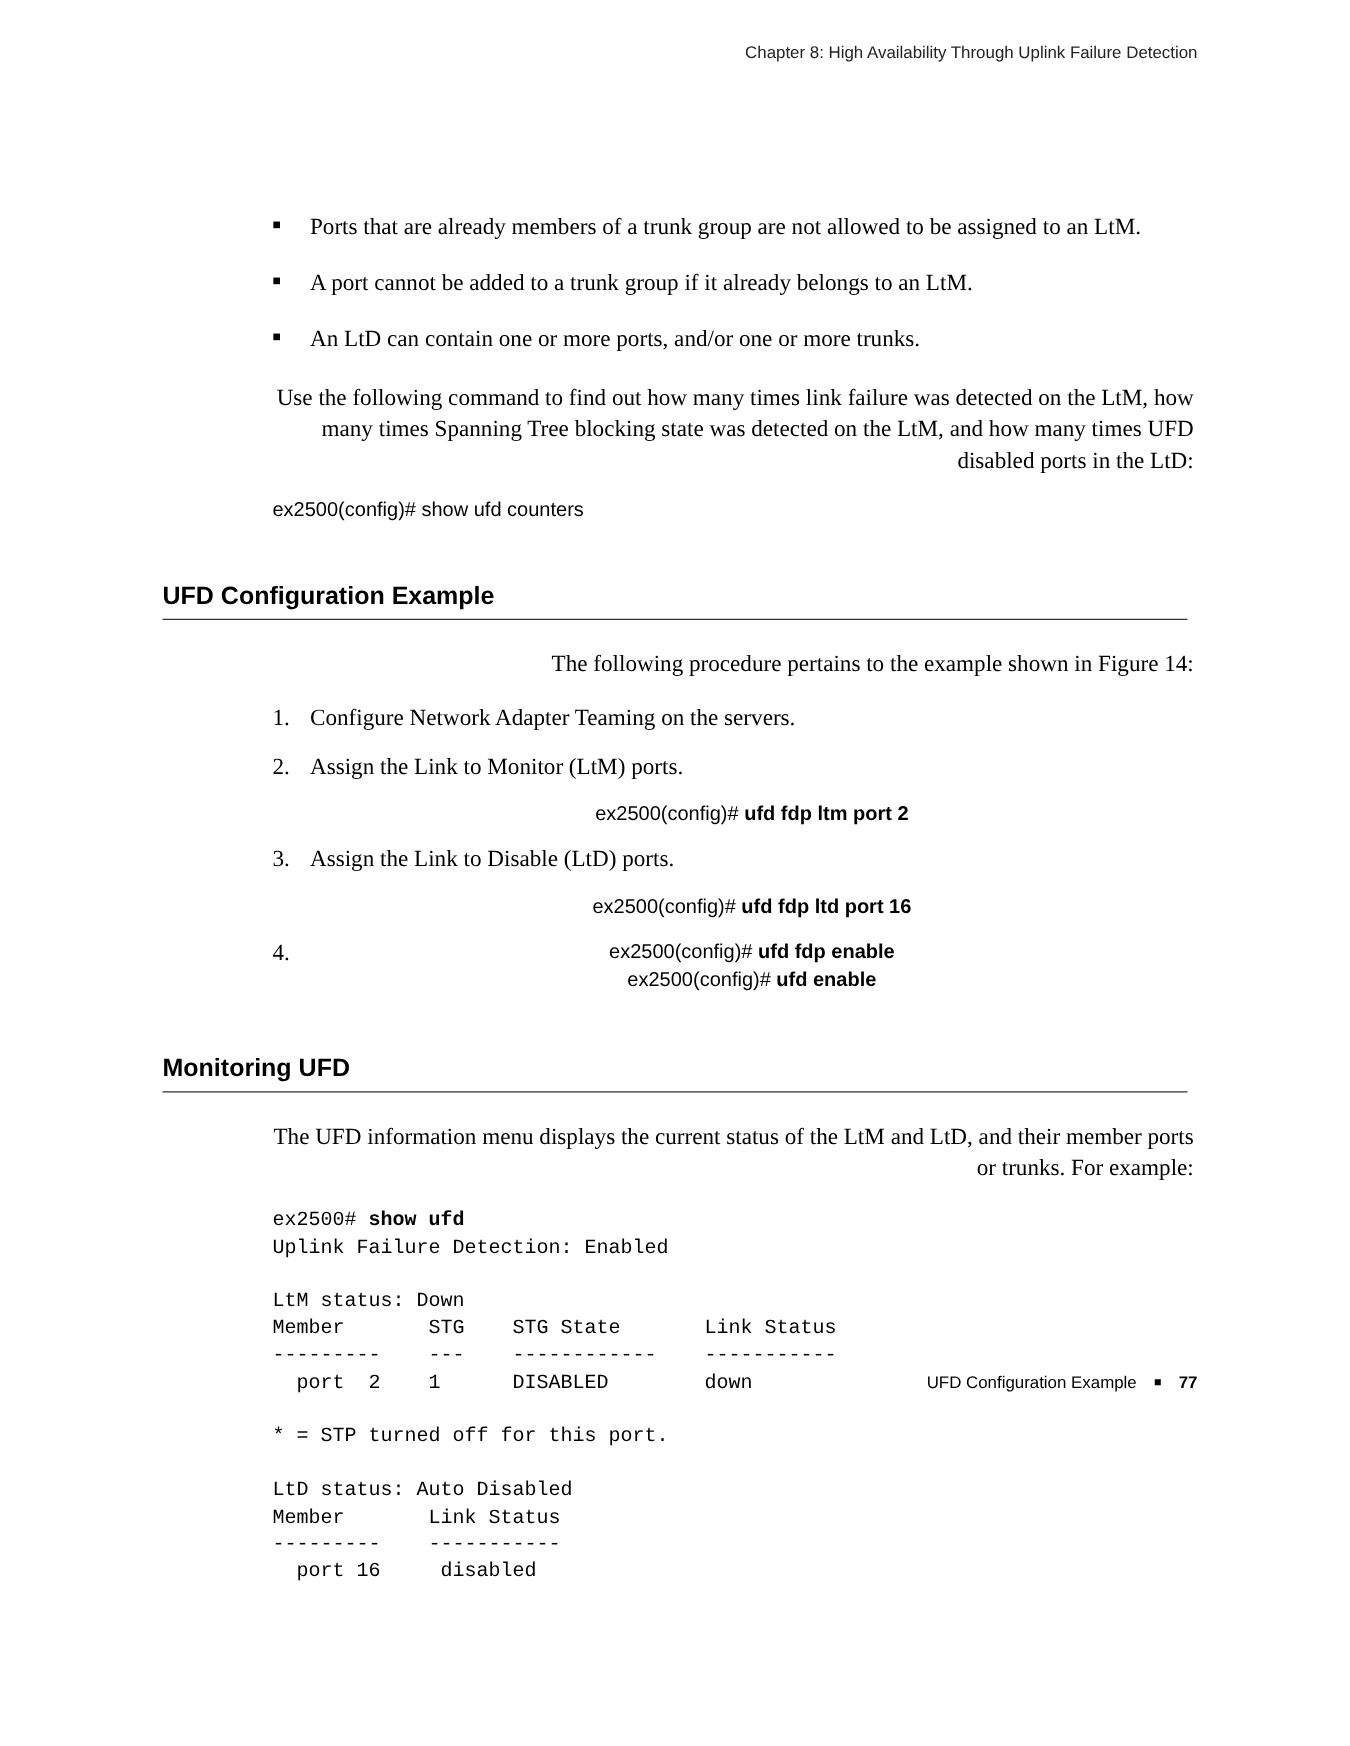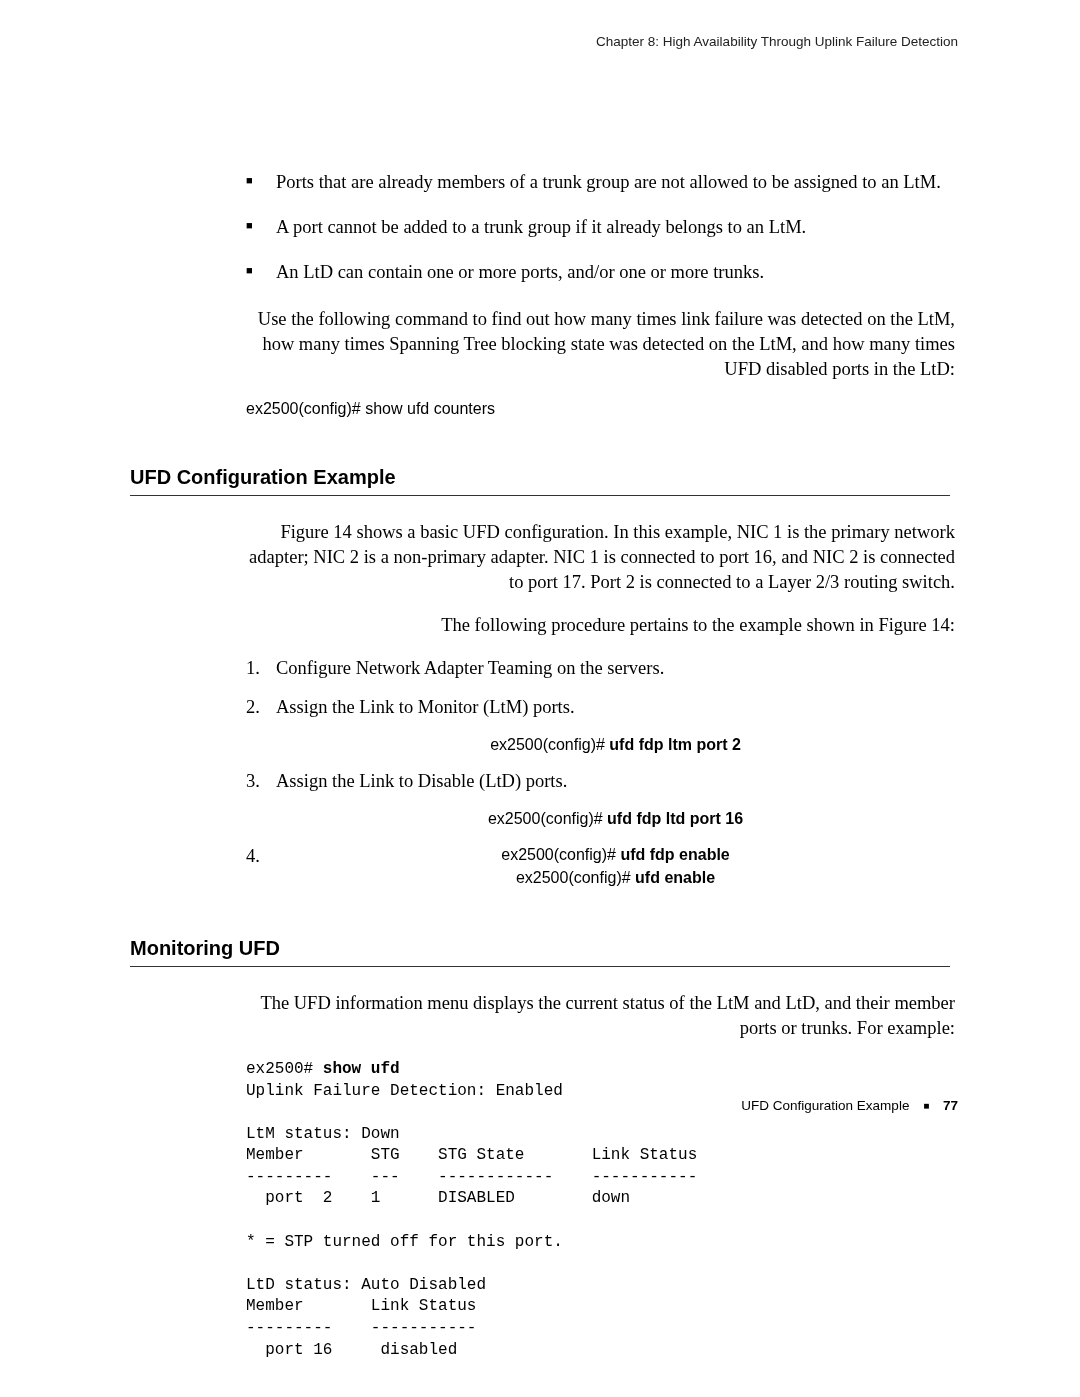--- a/index.html
+++ b/index.html
@@ -26,21 +26,21 @@
     font-size: 13.5px;
     color: #222;
   }
   .content {
     position: absolute;
     left: 130px;
     top: 170px;
     width: 825px;
   }
   .indented {
-    margin-left: 116px;
+    margin-left: 88px;
   }
   .bullets {
     list-style: none;
     padding: 0;
     margin: 0 0 22px 0;
   }
   .bullets li {
     position: relative;
     padding-left: 30px;
     margin-bottom: 20px;
@@ -149,21 +149,20 @@
       <div class="para">Use the following command to find out how many times link failure was detected on the LtM, how many times Spanning Tree blocking state was detected on the LtM, and how many times UFD disabled ports in the LtD:</div>
 
       <div class="cmd">
         <span>ex2500(config)# </span><span class="bold">show ufd counters</span>
       </div>
     </div>
 
     <h2 class="heading">UFD Configuration Example</h2>
 
     <div class="indented">
-      <div class="para">Figure 14 shows a basic UFD configuration. In this example, NIC 1 is the primary network adapter; NIC 2 is a non-primary adapter. NIC 1 is connected to port 16, and NIC 2 is connected to port 17. Port 2 is connected to a Layer 2/3 routing switch.</div>
       <div class="para">The following procedure pertains to the example shown in Figure 14:</div>
 
       <ol class="steps">
         <li>
           <span>Configure Network Adapter Teaming on the servers.</span>
         </li>
         <li>
           <span>Assign the Link to Monitor (LtM) ports.</span>
           <div class="subcmd">
             <span>ex2500(config)# </span><span class="bold">ufd fdp ltm port 2</span>

